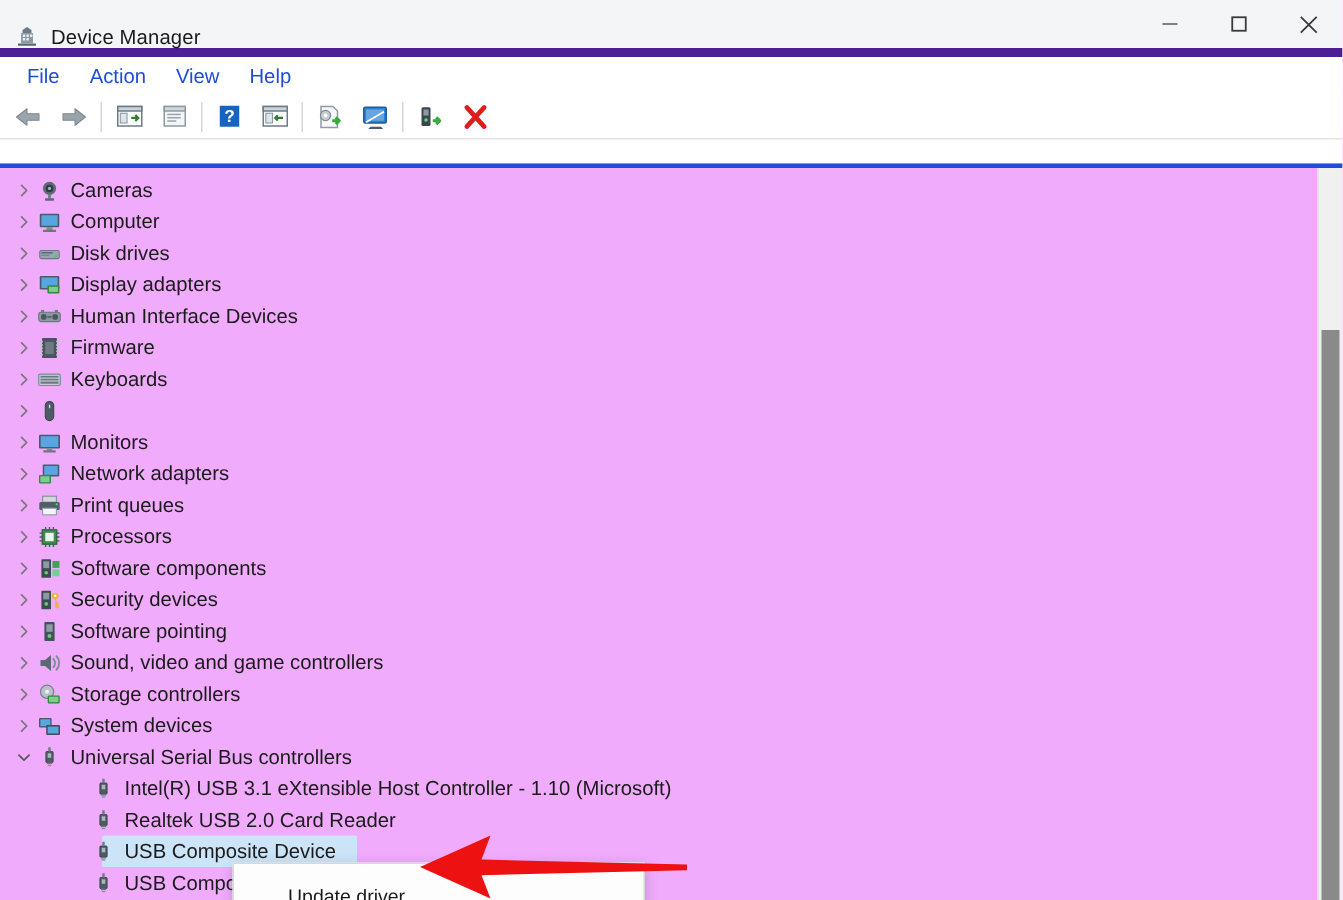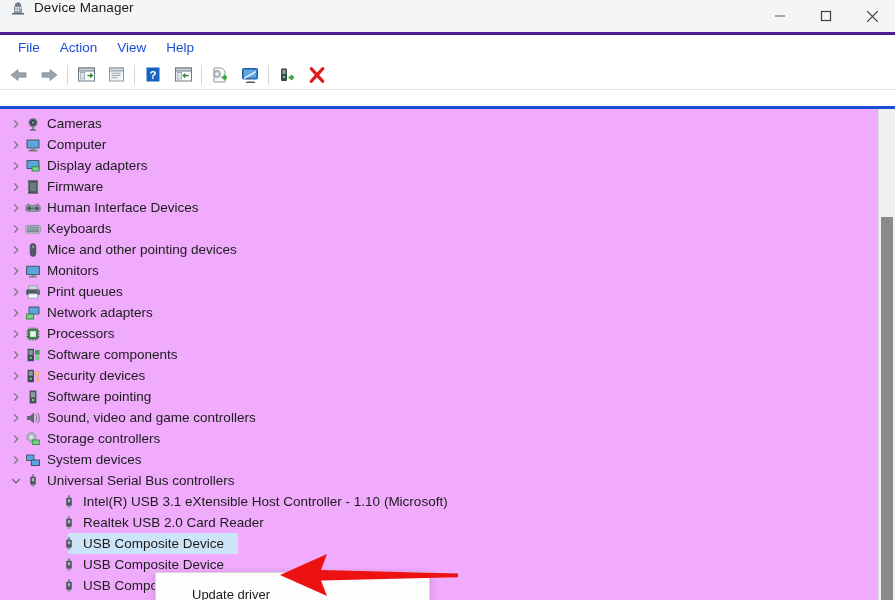--- a/index.html
+++ b/index.html
@@ -7,22 +7,22 @@
     width:895px;height:600px;overflow:hidden;
     font-family:"Liberation Sans","DejaVu Sans",sans-serif;
     background:#ffffff;
     -webkit-font-smoothing:antialiased;
   }
   .window{position:relative;width:895px;height:600px;background:#fff;overflow:hidden;}
 
   
   .titlebar{
     position:relative;height:32px;background:#f3f5f7;
-    display:flex;align-items:flex-start;
-    border-bottom:3px solid #4c1d95;
+    display:flex;align-items:flex-end;
+    border-bottom:6px solid #4c1d95;
   }
   .title-icon{width:16px;height:16px;margin-left:10px;margin-right:8px;position:relative;flex:0 0 auto;}
   .title-text{font-size:13.5px;color:#1b1b1b;letter-spacing:.1px;}
   .win-buttons{position:absolute;right:0;top:0;height:32px;display:flex;}
   .win-btn{width:46px;height:32px;display:flex;align-items:center;justify-content:center;}
   .win-btn svg{display:block;}
 
   
   .menubar{
     height:25px;background:#fff;display:flex;align-items:center;
@@ -256,27 +256,61 @@
           <div class="lbl">Computer</div>
         </div>
         <div class="row">
           <div class="chev" style="margin-left:8px">
             <svg width="10" height="10" viewBox="0 0 10 10">
               <path d="M3.4 1.6L6.8 5l-3.4 3.4" stroke="#767676" stroke-width="1.15" fill="none" stroke-linecap="round" stroke-linejoin="round"></path>
             </svg>
           </div>
           <div class="ico">
             <svg width="16" height="16" viewBox="0 0 16 16">
+              <rect x="1.5" y="6" width="13" height="5.4" rx="1" fill="#9aa5ad" stroke="#6c7881" stroke-width="0.7"></rect>
+              <rect x="2.6" y="7" width="7.6" height="1" fill="#5f6b74"></rect>
+              <rect x="2.6" y="8.8" width="5.4" height="0.9" fill="#7b868e"></rect>
+              <circle cx="12.4" cy="9.6" r="0.8" fill="#56c256"></circle>
+            </svg>
+          </div>
+          <div class="lbl">Disk drives</div>
+        </div>
+        <div class="row">
+          <div class="chev" style="margin-left:8px">
+            <svg width="10" height="10" viewBox="0 0 10 10">
+              <path d="M3.4 1.6L6.8 5l-3.4 3.4" stroke="#767676" stroke-width="1.15" fill="none" stroke-linecap="round" stroke-linejoin="round"></path>
+            </svg>
+          </div>
+          <div class="ico">
+            <svg width="16" height="16" viewBox="0 0 16 16">
               <rect x="1.5" y="2" width="13" height="9" rx="0.8" fill="#4a5a66"></rect>
               <rect x="2.6" y="3" width="10.8" height="7" fill="#58a5e0"></rect>
               <rect x="6.6" y="8.2" width="8" height="5.4" rx="0.6" fill="#2f8a3f"></rect>
               <rect x="7.6" y="9.2" width="6" height="3.4" fill="#7fcc8c"></rect>
             </svg>
           </div>
           <div class="lbl">Display adapters</div>
+        </div>
+        <div class="row">
+          <div class="chev" style="margin-left:8px">
+            <svg width="10" height="10" viewBox="0 0 10 10">
+              <path d="M3.4 1.6L6.8 5l-3.4 3.4" stroke="#767676" stroke-width="1.15" fill="none" stroke-linecap="round" stroke-linejoin="round"></path>
+            </svg>
+          </div>
+          <div class="ico">
+            <svg width="16" height="16" viewBox="0 0 16 16">
+              <rect x="0.8" y="5.2" width="14.4" height="6.2" rx="1.6" fill="#8e9aa3" stroke="#6b777f" stroke-width="0.7"></rect>
+              <circle cx="4.2" cy="8.3" r="1.9" fill="#4a5760"></circle>
+              <circle cx="11.8" cy="8.3" r="1.9" fill="#4a5760"></circle>
+              <rect x="6.6" y="7.6" width="2.8" height="1.5" fill="#5e6a73"></rect>
+              <rect x="2.4" y="3.6" width="2" height="1.7" fill="#6f7b84"></rect>
+              <rect x="11.6" y="3.6" width="2" height="1.7" fill="#6f7b84"></rect>
+            </svg>
+          </div>
+          <div class="lbl">Human Interface Devices</div>
         </div>
         <div class="row">
           <div class="chev" style="margin-left:8px">
             <svg width="10" height="10" viewBox="0 0 10 10">
               <path d="M3.4 1.6L6.8 5l-3.4 3.4" stroke="#767676" stroke-width="1.15" fill="none" stroke-linecap="round" stroke-linejoin="round"></path>
             </svg>
           </div>
           <div class="ico">
             <svg width="16" height="16" viewBox="0 0 16 16">
               <rect x="3.5" y="1.8" width="9" height="12.4" fill="#4d5962" stroke="#3a444b" stroke-width="0.7"></rect>
@@ -298,38 +332,20 @@
           <div class="lbl">Firmware</div>
         </div>
         <div class="row">
           <div class="chev" style="margin-left:8px">
             <svg width="10" height="10" viewBox="0 0 10 10">
               <path d="M3.4 1.6L6.8 5l-3.4 3.4" stroke="#767676" stroke-width="1.15" fill="none" stroke-linecap="round" stroke-linejoin="round"></path>
             </svg>
           </div>
           <div class="ico">
             <svg width="16" height="16" viewBox="0 0 16 16">
-              <rect x="0.8" y="5.2" width="14.4" height="6.2" rx="1.6" fill="#8e9aa3" stroke="#6b777f" stroke-width="0.7"></rect>
-              <circle cx="4.2" cy="8.3" r="1.9" fill="#4a5760"></circle>
-              <circle cx="11.8" cy="8.3" r="1.9" fill="#4a5760"></circle>
-              <rect x="6.6" y="7.6" width="2.8" height="1.5" fill="#5e6a73"></rect>
-              <rect x="2.4" y="3.6" width="2" height="1.7" fill="#6f7b84"></rect>
-              <rect x="11.6" y="3.6" width="2" height="1.7" fill="#6f7b84"></rect>
-            </svg>
-          </div>
-          <div class="lbl">Human Interface Devices</div>
-        </div>
-        <div class="row">
-          <div class="chev" style="margin-left:8px">
-            <svg width="10" height="10" viewBox="0 0 10 10">
-              <path d="M3.4 1.6L6.8 5l-3.4 3.4" stroke="#767676" stroke-width="1.15" fill="none" stroke-linecap="round" stroke-linejoin="round"></path>
-            </svg>
-          </div>
-          <div class="ico">
-            <svg width="16" height="16" viewBox="0 0 16 16">
               <rect x="0.8" y="4.4" width="14.4" height="7.6" rx="1" fill="#c3ccd3" stroke="#7d8a92" stroke-width="0.8"></rect>
               <g fill="#6b7780">
                 <rect x="2" y="5.6" width="12" height="1.1"></rect>
                 <rect x="2" y="7.5" width="12" height="1.1"></rect>
                 <rect x="2" y="9.4" width="12" height="1.4"></rect>
               </g>
             </svg>
           </div>
           <div class="lbl">Keyboards</div>
         </div>
@@ -338,21 +354,20 @@
             <svg width="10" height="10" viewBox="0 0 10 10">
               <path d="M3.4 1.6L6.8 5l-3.4 3.4" stroke="#767676" stroke-width="1.15" fill="none" stroke-linecap="round" stroke-linejoin="round"></path>
             </svg>
           </div>
           <div class="ico">
             <svg width="16" height="16" viewBox="0 0 16 16">
               <rect x="5.2" y="1.6" width="5.6" height="12.8" rx="2.8" fill="#4e5a63" stroke="#39434a" stroke-width="0.7"></rect>
               <rect x="7.6" y="3.6" width="0.9" height="2.6" rx="0.4" fill="#cdd6dc"></rect>
             </svg>
           </div>
-          <div class="lbl">Mice and other pointing devices</div>
         </div>
         <div class="row">
           <div class="chev" style="margin-left:8px">
             <svg width="10" height="10" viewBox="0 0 10 10">
               <path d="M3.4 1.6L6.8 5l-3.4 3.4" stroke="#767676" stroke-width="1.15" fill="none" stroke-linecap="round" stroke-linejoin="round"></path>
             </svg>
           </div>
           <div class="ico">
             <svg width="16" height="16" viewBox="0 0 16 16">
               <rect x="1" y="2.8" width="14" height="9.2" rx="0.8" fill="#4a5a66"></rect>
@@ -364,43 +379,43 @@
           <div class="lbl">Monitors</div>
         </div>
         <div class="row">
           <div class="chev" style="margin-left:8px">
             <svg width="10" height="10" viewBox="0 0 10 10">
               <path d="M3.4 1.6L6.8 5l-3.4 3.4" stroke="#767676" stroke-width="1.15" fill="none" stroke-linecap="round" stroke-linejoin="round"></path>
             </svg>
           </div>
           <div class="ico">
             <svg width="16" height="16" viewBox="0 0 16 16">
+              <rect x="3.5" y="1.6" width="11" height="8" rx="0.8" fill="#4a5a66"></rect>
+              <rect x="4.5" y="2.6" width="9" height="6" fill="#58a5e0"></rect>
+              <rect x="1" y="8.6" width="8" height="5.8" rx="0.7" fill="#2f8a3f"></rect>
+              <rect x="1.9" y="9.5" width="6.2" height="4" fill="#7fcc8c"></rect>
+            </svg>
+          </div>
+          <div class="lbl">Network adapters</div>
+        </div>
+        <div class="row">
+          <div class="chev" style="margin-left:8px">
+            <svg width="10" height="10" viewBox="0 0 10 10">
+              <path d="M3.4 1.6L6.8 5l-3.4 3.4" stroke="#767676" stroke-width="1.15" fill="none" stroke-linecap="round" stroke-linejoin="round"></path>
+            </svg>
+          </div>
+          <div class="ico">
+            <svg width="16" height="16" viewBox="0 0 16 16">
               <rect x="3.4" y="1.8" width="9.2" height="4" fill="#cfd7dc" stroke="#7f8b93" stroke-width="0.7"></rect>
               <rect x="1.2" y="5.6" width="13.6" height="5.4" rx="1" fill="#525e67"></rect>
               <rect x="3.4" y="9.8" width="9.2" height="4.4" fill="#f2f5f7" stroke="#8d99a1" stroke-width="0.7"></rect>
               <circle cx="12.8" cy="7.2" r="0.7" fill="#6fd46f"></circle>
             </svg>
           </div>
           <div class="lbl">Print queues</div>
-        </div>
-        <div class="row">
-          <div class="chev" style="margin-left:8px">
-            <svg width="10" height="10" viewBox="0 0 10 10">
-              <path d="M3.4 1.6L6.8 5l-3.4 3.4" stroke="#767676" stroke-width="1.15" fill="none" stroke-linecap="round" stroke-linejoin="round"></path>
-            </svg>
-          </div>
-          <div class="ico">
-            <svg width="16" height="16" viewBox="0 0 16 16">
-              <rect x="3.5" y="1.6" width="11" height="8" rx="0.8" fill="#4a5a66"></rect>
-              <rect x="4.5" y="2.6" width="9" height="6" fill="#58a5e0"></rect>
-              <rect x="1" y="8.6" width="8" height="5.8" rx="0.7" fill="#2f8a3f"></rect>
-              <rect x="1.9" y="9.5" width="6.2" height="4" fill="#7fcc8c"></rect>
-            </svg>
-          </div>
-          <div class="lbl">Network adapters</div>
         </div>
         <div class="row">
           <div class="chev" style="margin-left:8px">
             <svg width="10" height="10" viewBox="0 0 10 10">
               <path d="M3.4 1.6L6.8 5l-3.4 3.4" stroke="#767676" stroke-width="1.15" fill="none" stroke-linecap="round" stroke-linejoin="round"></path>
             </svg>
           </div>
           <div class="ico">
             <svg width="16" height="16" viewBox="0 0 16 16">
               <rect x="3.2" y="3.2" width="9.6" height="9.6" fill="#3c8f4a" stroke="#2b6b36" stroke-width="0.9"></rect>

